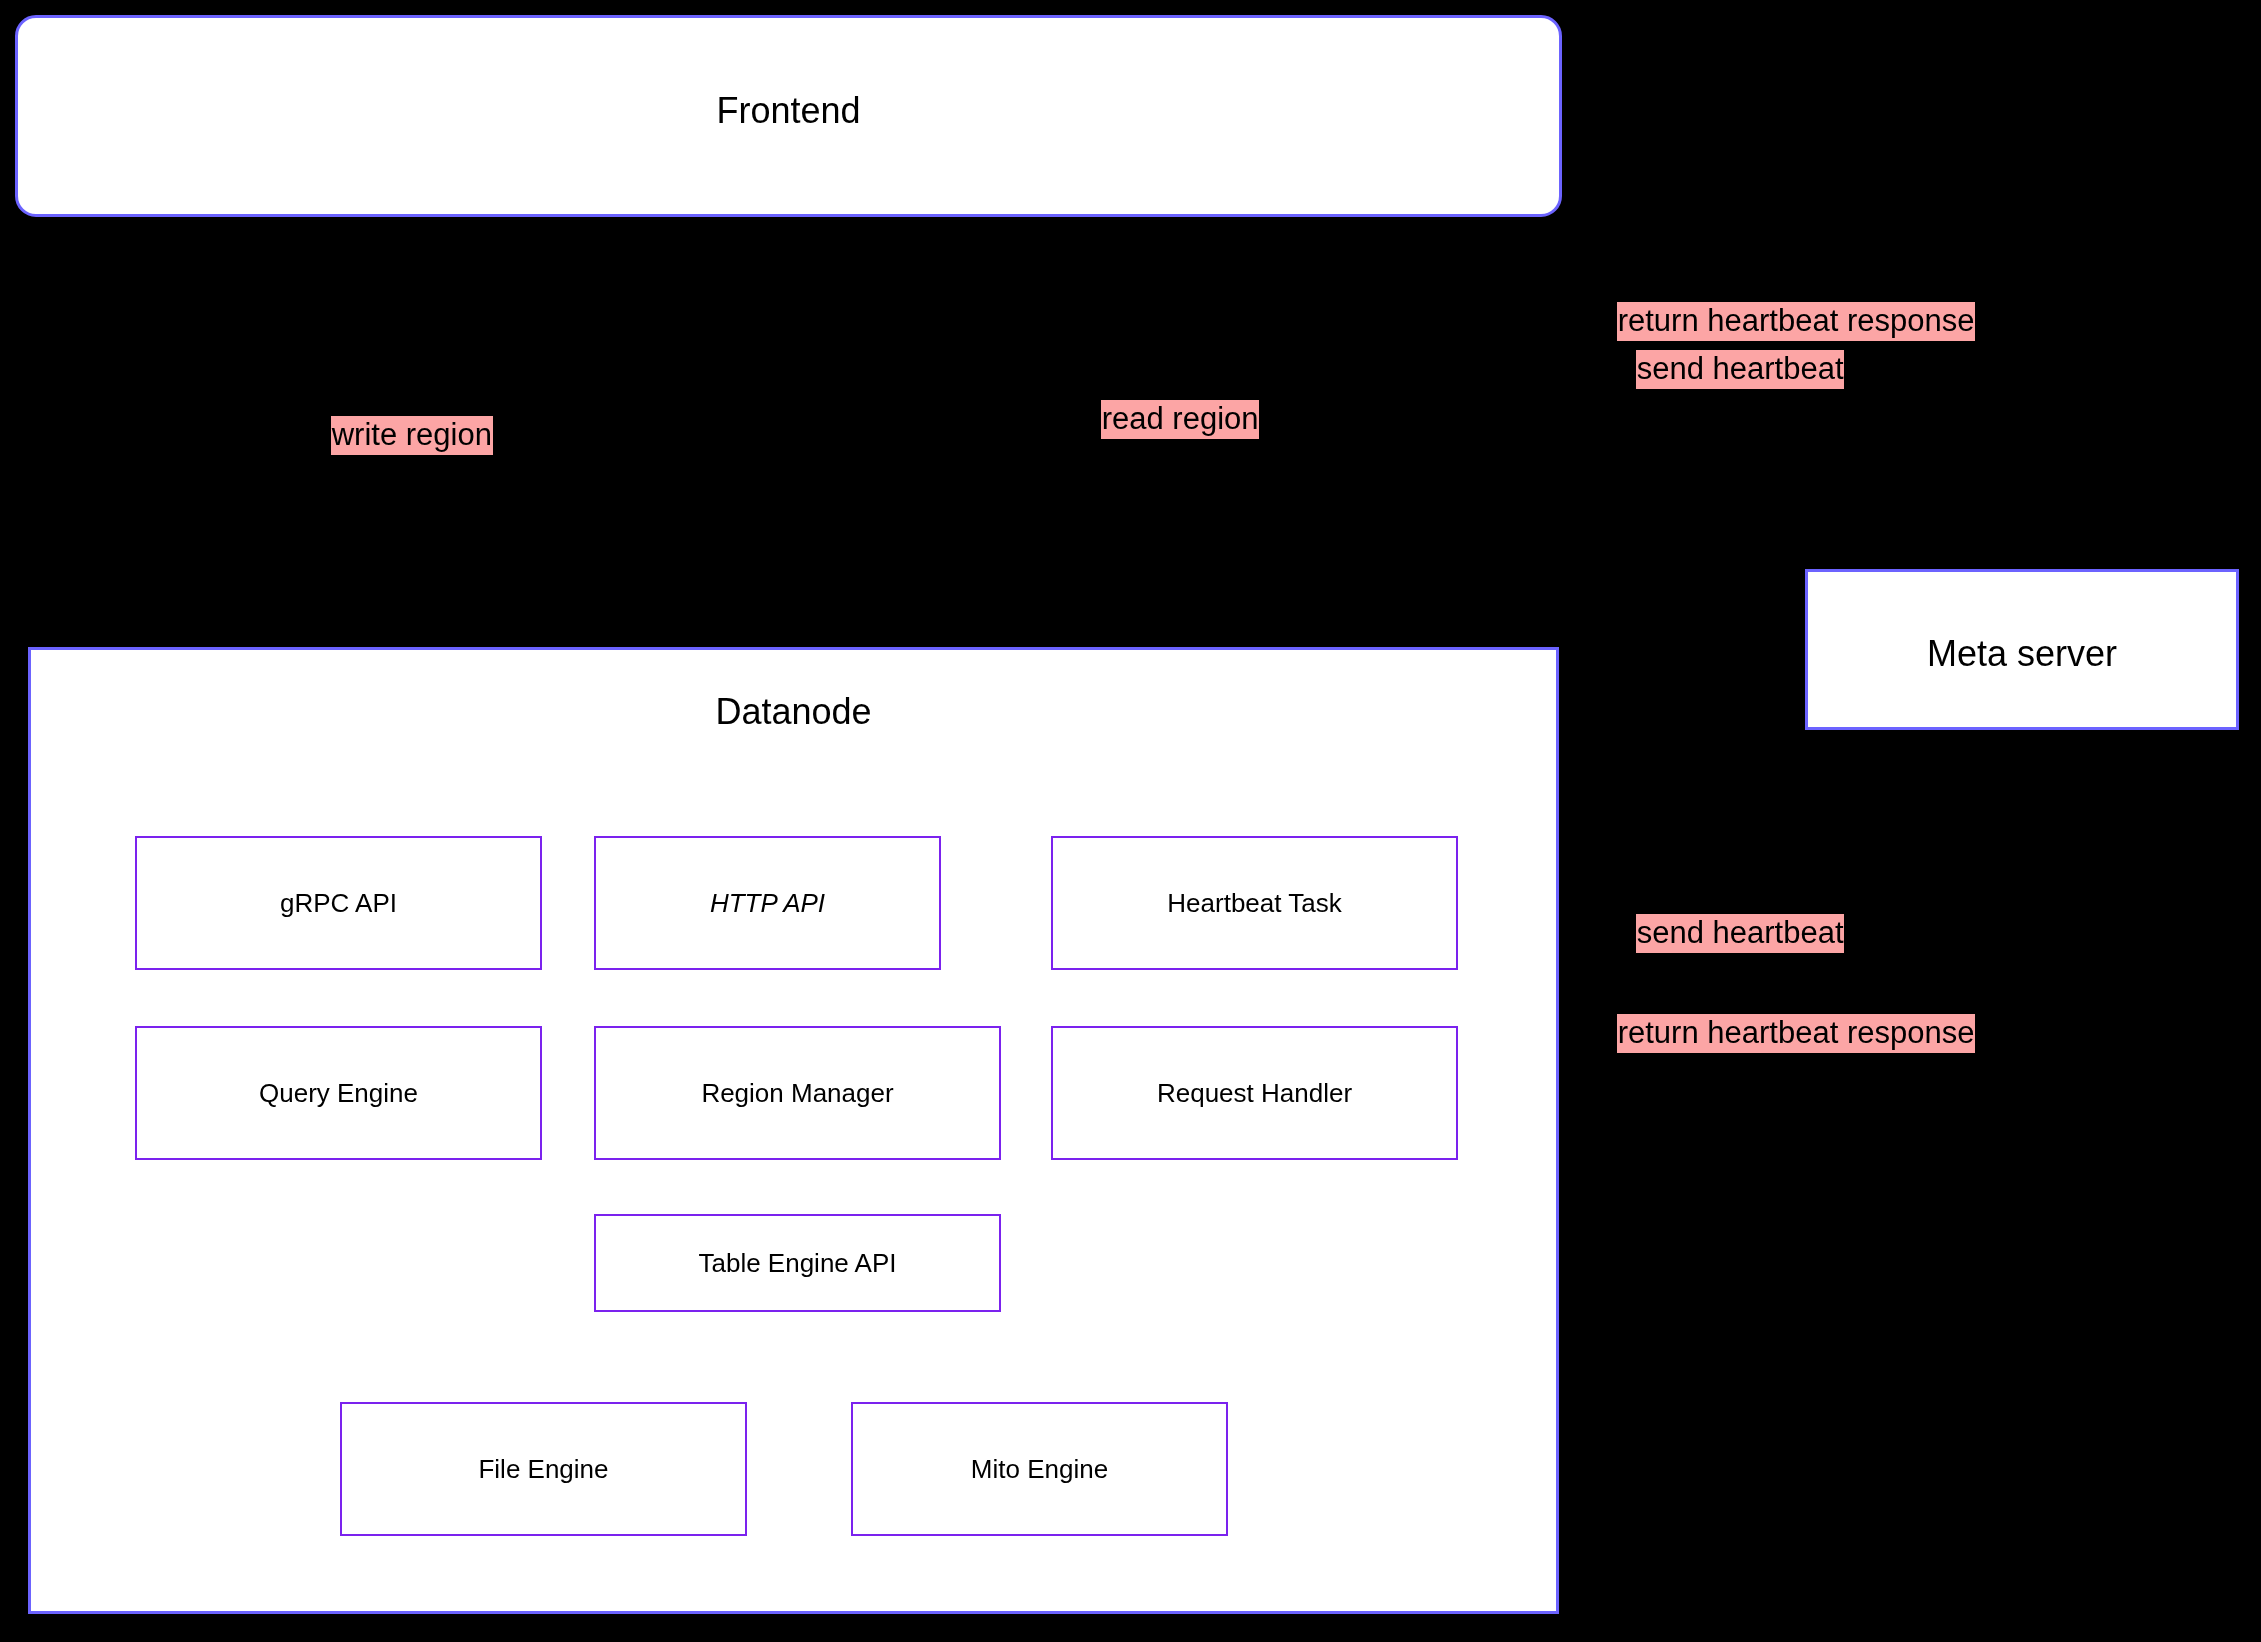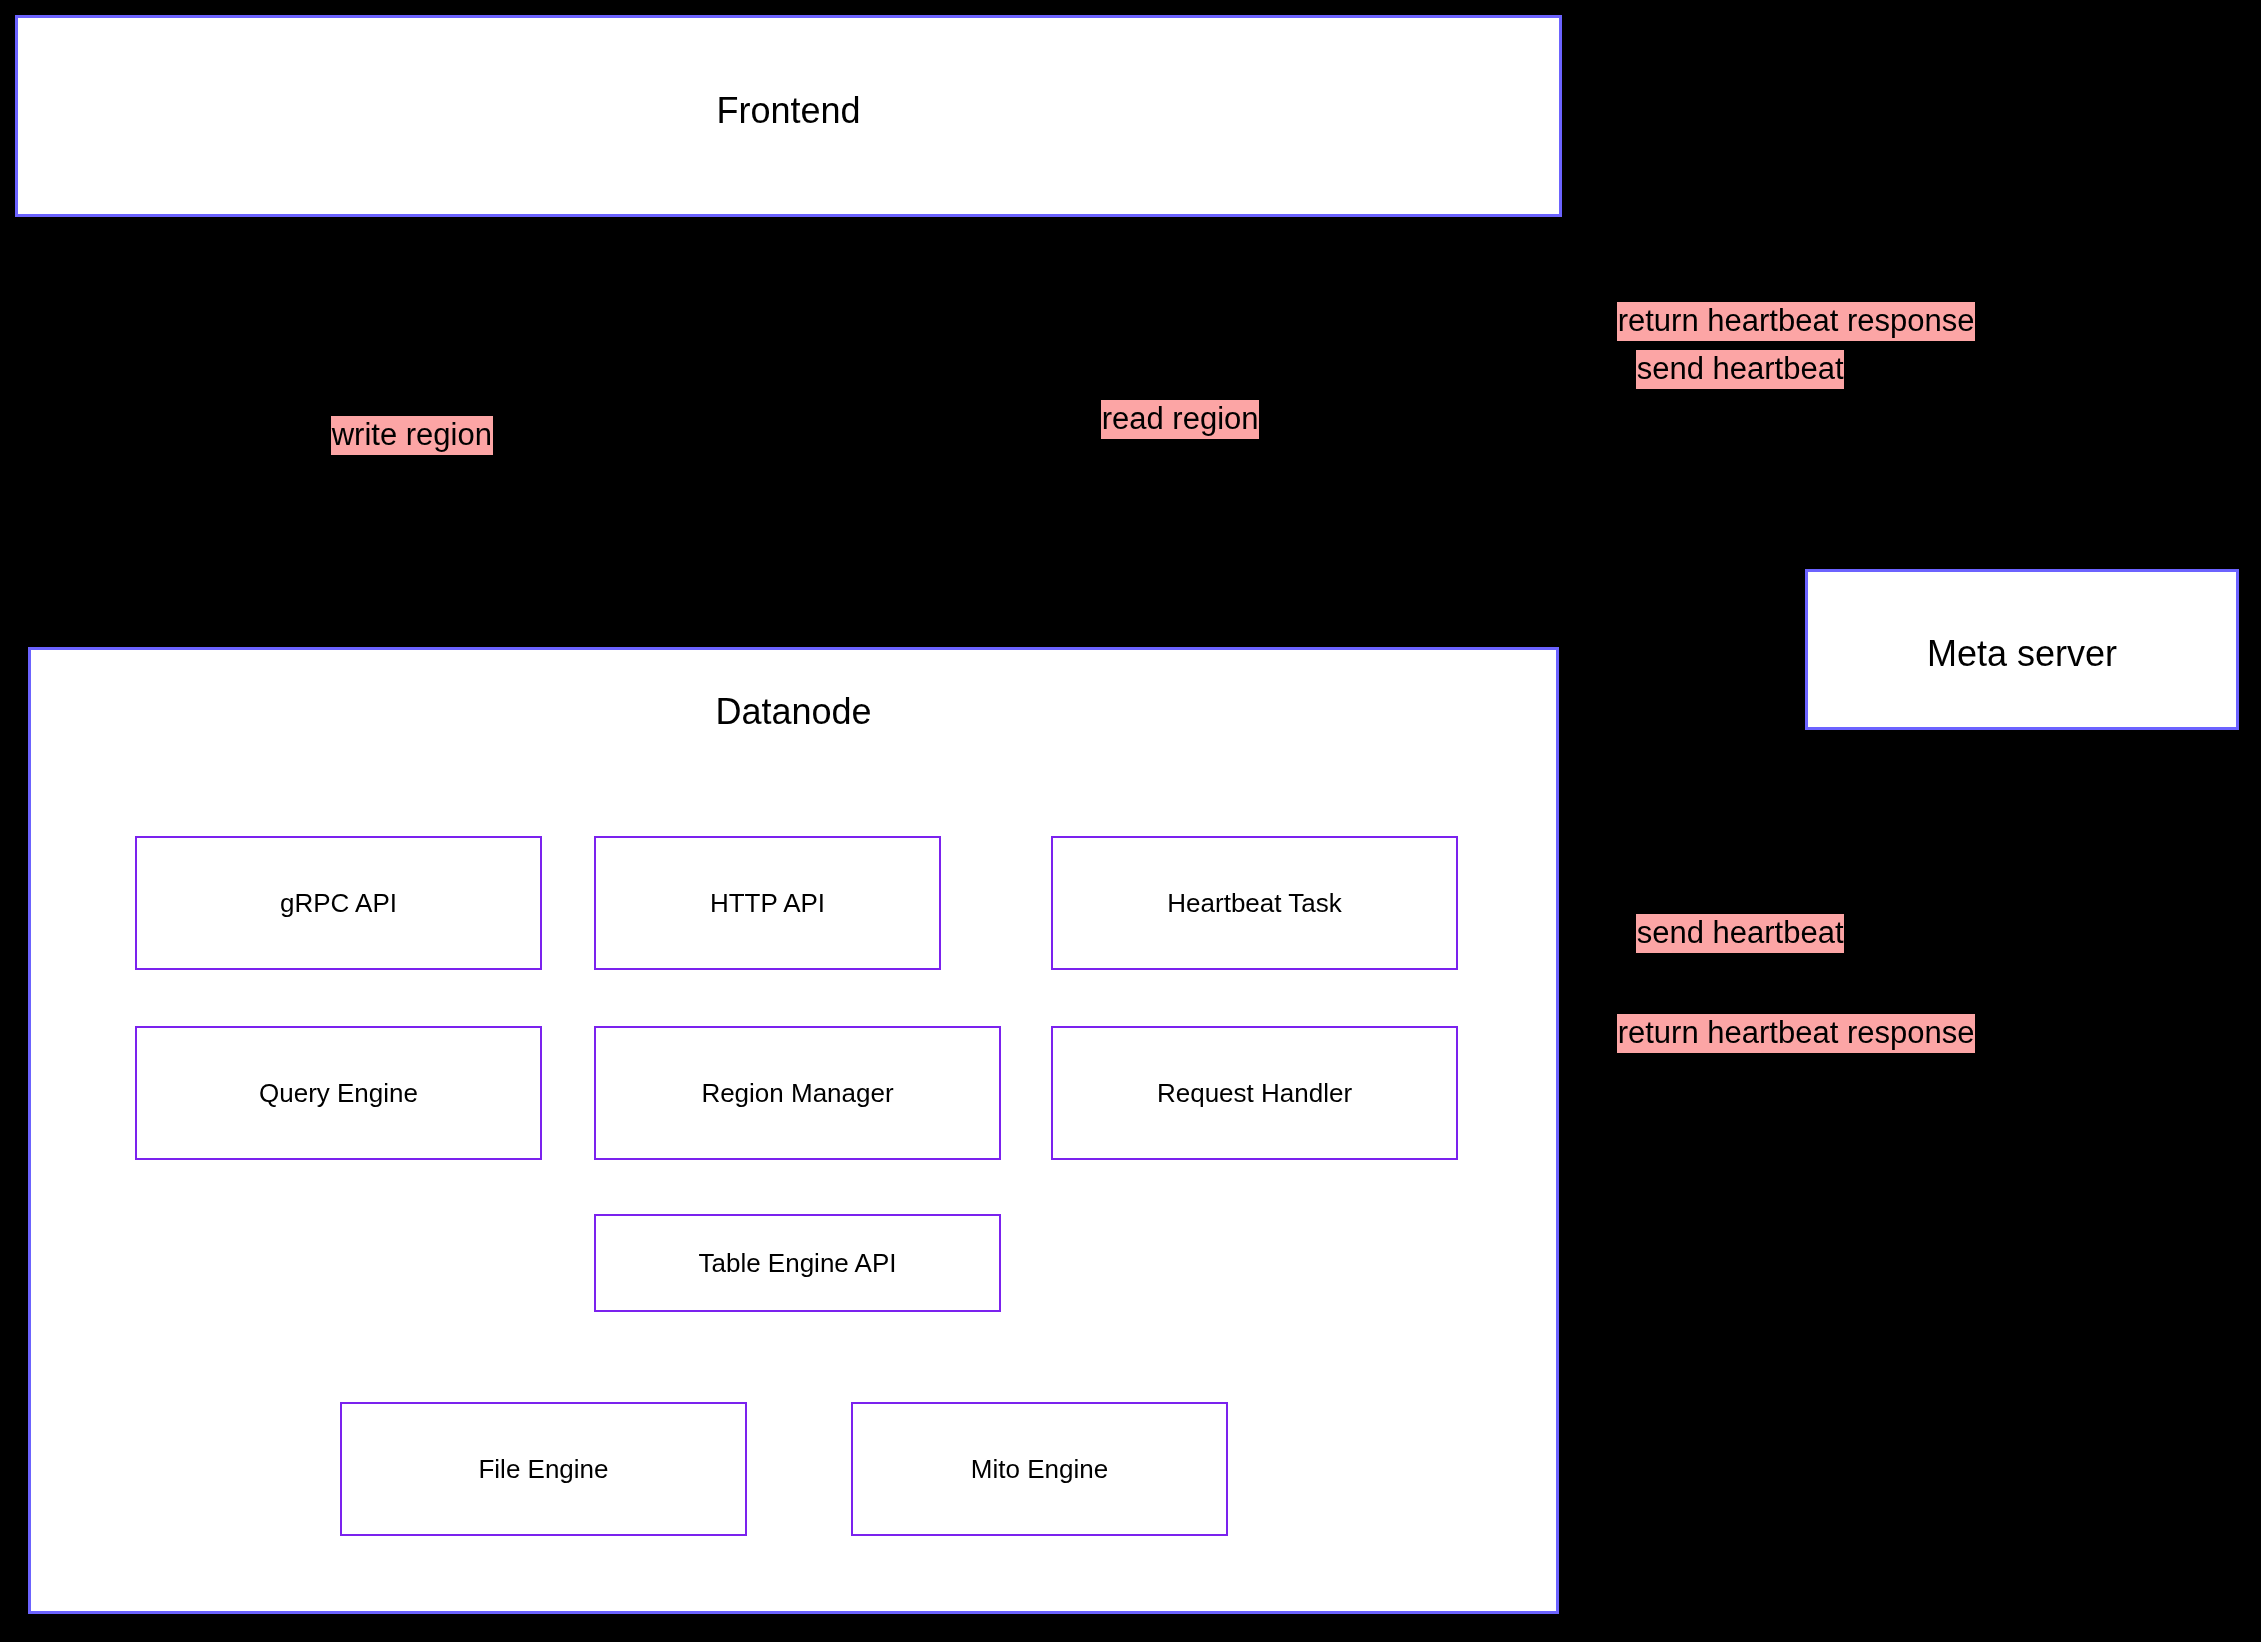--- a/index.html
+++ b/index.html
@@ -98,35 +98,35 @@
     <g fill="#000000">
       <polygon points="610,322 600,300 620,300"></polygon>
       <polygon points="1750,322 1740,344 1760,344"></polygon>
       <polygon points="2690,845 2680,823 2700,823"></polygon>
       <polygon points="2323,190 2345,180 2345,200"></polygon>
       <polygon points="2690,1085 2680,1107 2700,1107"></polygon>
       <polygon points="2320,1600 2342,1590 2342,1610"></polygon>
     </g>
   </svg>
 
-  <div class="node-box" style="left:15px; top:15px; width:1547px; height:202px;">
+  <div class="node-box" style="left:15px; top:15px; width:1547px; height:202px;border-radius:21px;">
     <div class="node-title" style="top:73px;">Frontend</div>
   </div>
 
   <div class="node-box" style="left:1805px; top:569px; width:434px; height:161px;">
     <div class="node-title" style="top:62px;">Meta server</div>
   </div>
 
   <div class="node-box" style="left:28px; top:647px; width:1531px; height:967px;">
     <div class="node-title" style="top:42px;">Datanode</div>
 
     <div class="module-box" style="left:104px; top:186px; width:407px; height:134px;">
       <span class="module-label">gRPC API</span>
     </div>
-    <div class="module-box" style="left:563px; top:186px; width:347px; height:134px;">
+    <div class="module-box" style="left:563px; top:186px; width:347px; height:134px;font-style:italic;">
       <span class="module-label">HTTP API</span>
     </div>
     <div class="module-box" style="left:1020px; top:186px; width:407px; height:134px;">
       <span class="module-label">Heartbeat Task</span>
     </div>
 
     <div class="module-box" style="left:104px; top:376px; width:407px; height:134px;">
       <span class="module-label">Query Engine</span>
     </div>
     <div class="module-box" style="left:563px; top:376px; width:407px; height:134px;">

